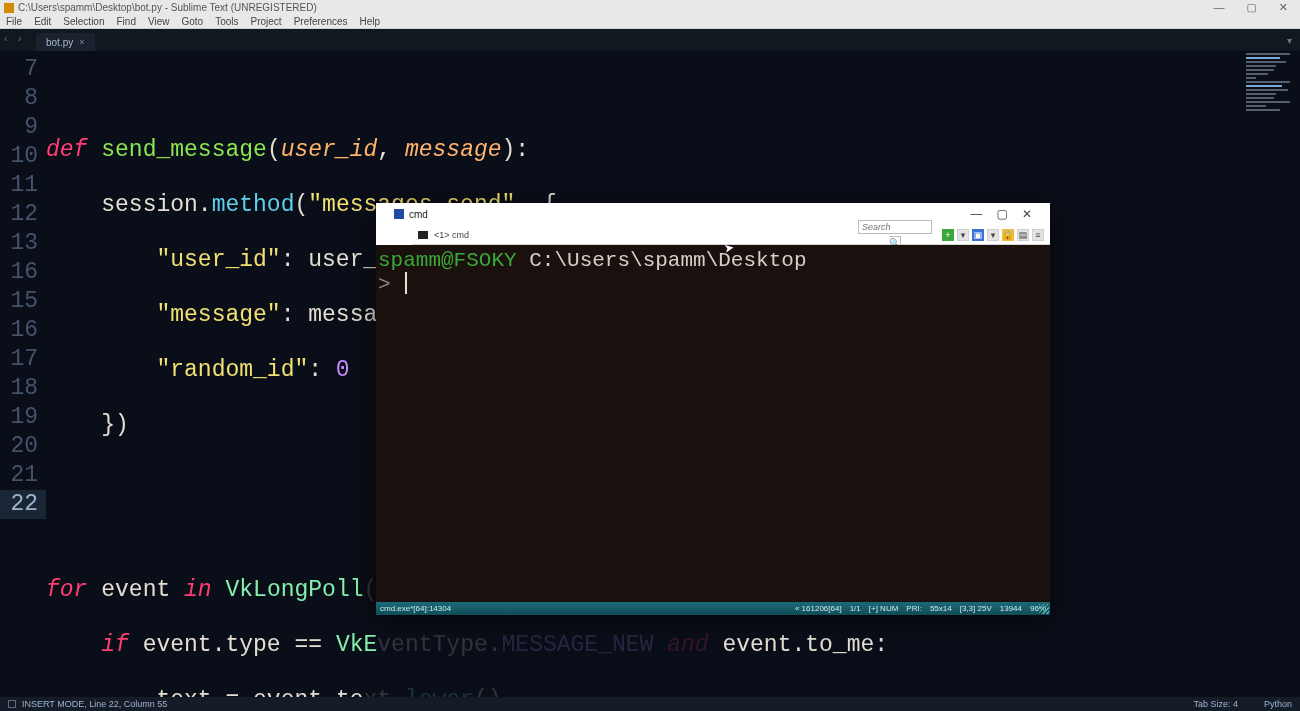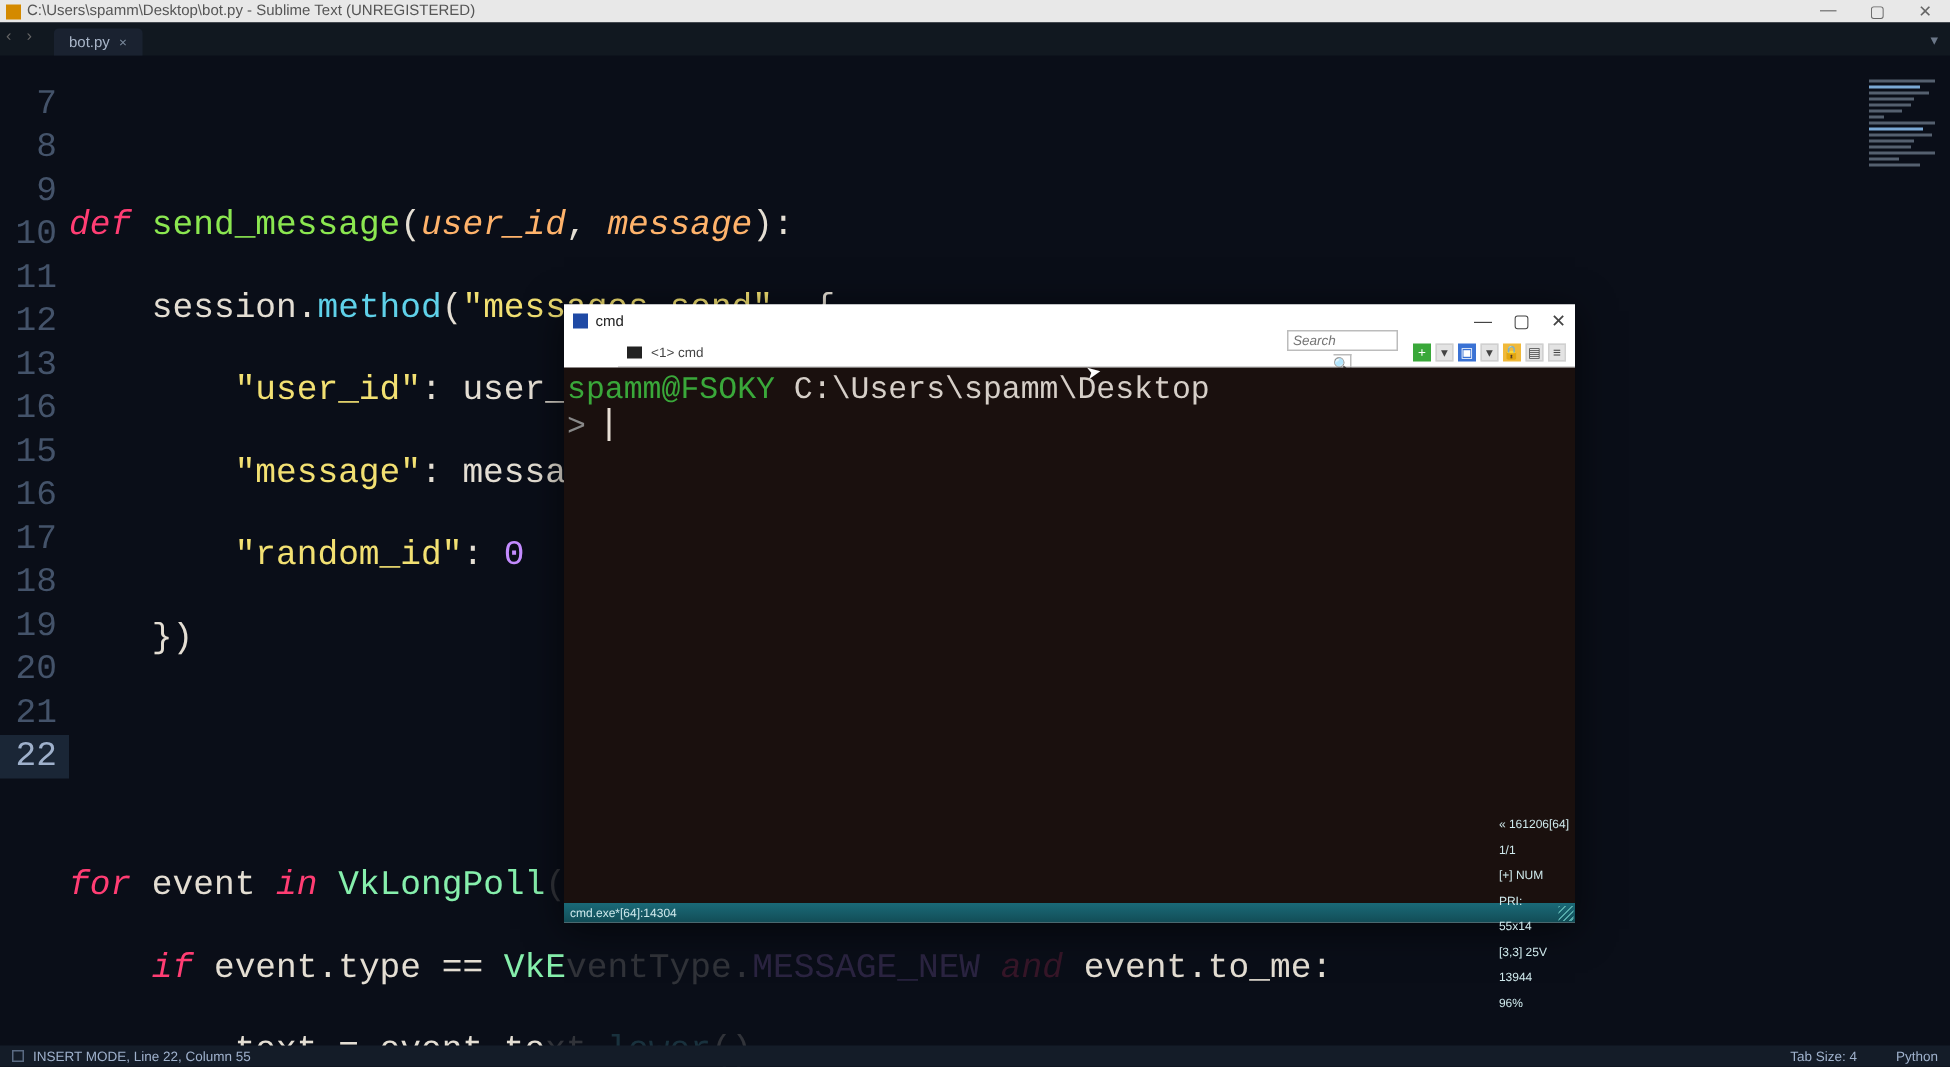--- a/index.html
+++ b/index.html
@@ -59,60 +59,72 @@
   .minimap div:nth-child(14){width:20px;}
   .minimap div:nth-child(15){width:34px;}
 
   
   .statusbar { position: absolute; bottom: 0; left: 0; right: 0; height: 14px; background: #141c28; color: #9fb1cc; font-size: 9px; display: flex; align-items: center; padding: 0 8px; }
   .statusbar .sq { width: 8px; height: 8px; border: 1px solid #5a6a82; margin-right: 6px; }
   .statusbar .right { margin-left: auto; display: flex; gap: 26px; }
 
   
   .cmd { position: absolute; left: 376px; top: 203px; width: 674px; height: 412px; background: #ffffff; box-shadow: 0 4px 24px rgba(0,0,0,0.6); }
-  .cmd .ctitle { height: 22px; background: #ffffff; color: #222; font-size: 10px; display: flex; align-items: center; padding: 0 6px; }
+  .cmd .ctitle { height: 22px; background: #ffffff; color: #222; font-size: 10px; display: flex; align-items: center; padding: 0 18px; }
   .cmd .ctitle .ci { width: 10px; height: 10px; background: #1f4aa5; margin-right: 5px; }
   .cmd .ctitle .wctrls { margin-left: auto; display: flex; gap: 14px; color: #444; font-size: 12px; }
   .cmd .ctabbar { height: 20px; background: #ffffff; border-bottom: 1px solid #d6d6d6; display: flex; align-items: center; padding: 0 6px; gap: 6px; font-size: 9px; color: #444; margin-left: 36px; }
   .cmd .ctabbar .ctab-ico { width: 10px; height: 8px; background: #222; }
   .cmd .ctabbar .csearch { margin-left: auto; display: flex; align-items: center; gap: 2px; flex-direction: column; }
   .cmd .ctabbar .csearch input { width: 74px; height: 14px; font-size: 9px; font-style: italic; color: #888; border: 1px solid #bcbcbc; padding: 0 3px; outline: none; }
   .cmd .ctabbar .mag { width: 12px; height: 14px; border:1px solid #bcbcbc; border-left:none; display:flex;align-items:center;justify-content:center;color:#888;font-size:9px;}
   .cmd .ctool { display:flex; gap:3px; margin-left:4px;}
   .cmd .ctool span{ width:12px;height:12px;display:flex;align-items:center;justify-content:center;font-size:9px;border:1px solid #d0d0d0;}
   .t-green{background:#3aa83a;color:#fff;border:none!important;}
   .t-blue{background:#3a72d4;color:#fff;border:none!important;}
   .t-yellow{background:#f0b93a;border:none!important;}
   .t-grey{background:#e3e3e3;}
   .cmd .body { position: absolute; top: 42px; left: 0; right: 0; bottom: 13px; background: #1a100e; color: #ccc; font-family: Consolas, "Courier New", monospace; font-size: 21px; padding: 4px 2px; white-space: pre; }
   .cmd .body .user { color: #3aa83a; }
   .cmd .body .path { color: #d6cfc8; }
   .cmd .body .prompt { color: #888; }
   .cmd .body .cursor { display:inline-block; width: 2px; height: 22px; background: #e8e0d6; vertical-align: -4px; animation: blink 1s step-end infinite; margin-left: 2px;}
   @keyframes blink { 50% { opacity: 0; } }
   .cmd .cstatus { position: absolute; bottom: 0; left: 0; right: 0; height: 13px; background: linear-gradient(#1a6a78,#124c56); color: #cfe9ec; font-size: 8px; display: flex; align-items: center; padding: 0 4px; gap: 10px;}
-  .cmd .cstatus .r { margin-left: auto; display:flex; gap:8px;flex-direction:column;}
+  .cmd .cstatus .r { margin-left: auto; display:flex; gap:8px;}
   .cmd .resize { position:absolute; right:1px; bottom:1px; width:10px; height:10px; background: repeating-linear-gradient(135deg,#5aa 0 1px,transparent 1px 3px); }
   .cursor-pointer { position:absolute; left: 724px; top: 241px; font-size: 12px; color:#fff; transform: rotate(-10deg); }
 </style>
 </head>
 <body>
 
 <div class="sublime">
 
   <div class="titlebar">
     <div class="ico"></div>
     <span>C:\Users\spamm\Desktop\bot.py - Sublime Text (UNREGISTERED)</span>
     <div class="wctrls">
       <span>—</span>
       <span>▢</span>
       <span>✕</span>
     </div>
   </div>
 
+  <div class="menubar">
+    <span>File</span>
+    <span>Edit</span>
+    <span>Selection</span>
+    <span>Find</span>
+    <span>View</span>
+    <span>Goto</span>
+    <span>Tools</span>
+    <span>Project</span>
+    <span>Preferences</span>
+    <span>Help</span>
+  </div>
 
   <div class="tabbar">
     <div class="nav">
       <span>‹</span>
       <span>›</span>
     </div>
     <div class="tab">
       <span>bot.py</span>
       <span class="x">×</span>
     </div>

